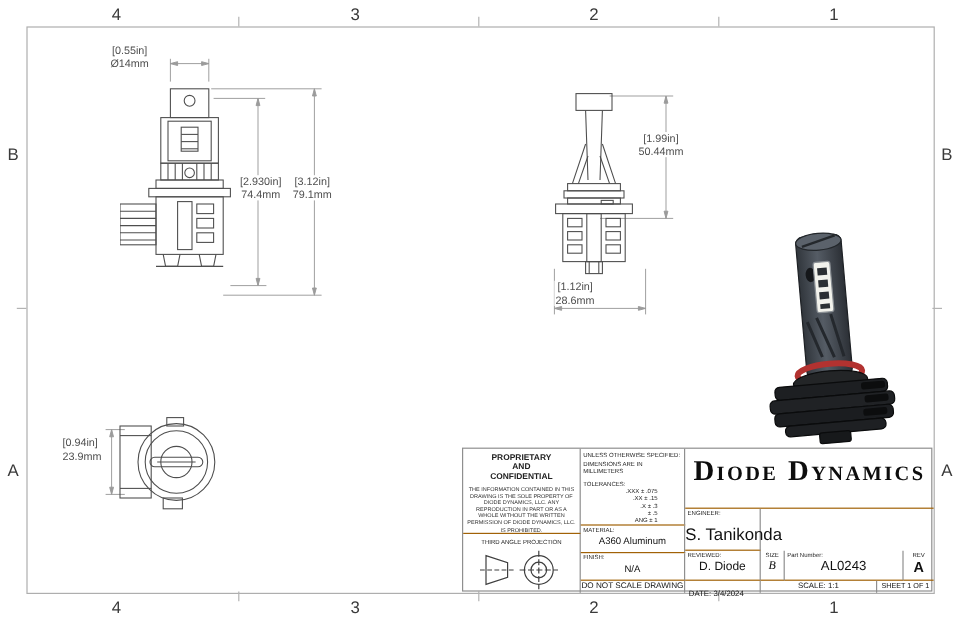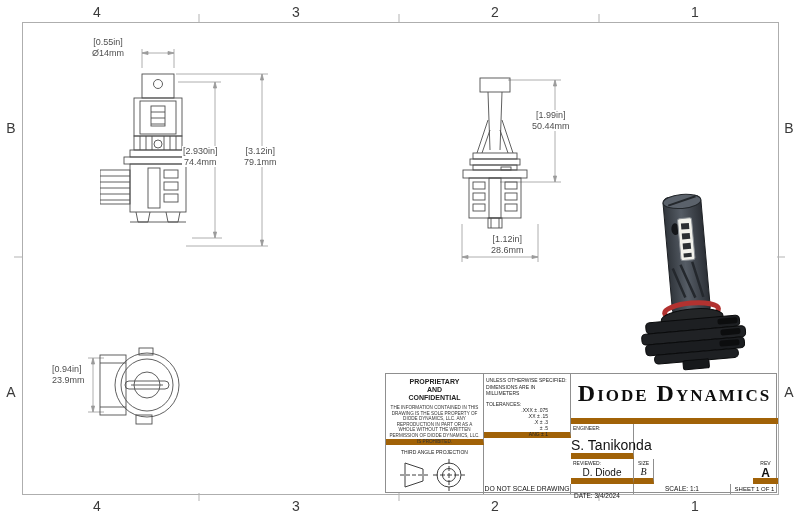--- a/index.html
+++ b/index.html
@@ -8,21 +8,21 @@
   .abs{position:absolute;}
   
   #border-rect{left:22px;top:22px;width:755px;height:471px;border:1px solid #aeaeae;}
   .zone{color:#3a3a3a;font-size:14px;width:30px;text-align:center;line-height:16px;}
   
   .dimlbl{color:#4f4f4f;font-size:9px;line-height:10.5px;background:#fff;text-align:center;
           padding:0 1px;white-space:nowrap;}
   
   #tb{left:385px;top:373px;width:392px;height:120px;border:1px solid #8f8f8f;box-sizing:border-box;}
   .cell{position:absolute;box-sizing:border-box;overflow:visible;}
-  .bR{border-right:1px solid #8f8f8f;} .bB{border-bottom:6px solid #a16207;}
+  .bR{border-right:1px solid #8f8f8f;} .bB{border-bottom:1px solid #a16207;}
   .lbl{font-size:5px;color:#222;line-height:6px;display:block;text-align:left;padding:1px 0 0 2px;}
   .val{display:block;text-align:center;color:#111;}
   .prop-head{font-size:7px;font-weight:bold;text-align:center;line-height:8px;display:block;}
   .prop-body{font-size:4.6px;line-height:5.6px;text-align:center;display:block;margin-top:3px;color:#333;}
   .tol-line{font-size:5px;line-height:6px;text-align:right;width:46px;margin-left:18px;display:block;color:#222;}
   .note-line{font-size:5px;line-height:6.5px;display:block;color:#222;padding-left:2px;}
   #logo-name{font-family:"Liberation Serif",serif;font-variant:small-caps;font-weight:600;
              font-size:24px;letter-spacing:2px;text-align:center;display:block;margin-top:6px;color:#0d0d0d;}
   #logo-sub{font-size:11px;letter-spacing:5.5px;text-align:center;display:block;margin-top:-1px;
             color:#1a1a1a;font-weight:500;}
@@ -197,33 +197,33 @@
     <rect x="86" y="129" width="20" height="6" rx="2" fill="#0c0d0e"></rect>
     <rect x="88" y="140" width="20" height="6" rx="2" fill="#0c0d0e"></rect>
     <rect x="86" y="151" width="20" height="6" rx="2" fill="#0c0d0e"></rect>
     <rect x="48" y="168" width="26" height="9" rx="2" fill="#17191b" stroke="#0a0b0c"></rect>
   </svg>
 
   <div class="abs dimlbl" style="left:91px;top:37px;text-align:center;">
     <span style="display:block">[0.55in]</span>
     <span style="display:block">Ø14mm</span>
   </div>
-  <div class="abs dimlbl" style="left:182px;top:146px;">
+  <div class="abs dimlbl" style="left:199px;top:146px;">
     <span style="display:block">[2.930in]</span>
     <span style="display:block">74.4mm</span>
   </div>
   <div class="abs dimlbl" style="left:243px;top:146px;">
     <span style="display:block">[3.12in]</span>
     <span style="display:block">79.1mm</span>
   </div>
   <div class="abs dimlbl" style="left:531px;top:110px;">
     <span style="display:block">[1.99in]</span>
     <span style="display:block">50.44mm</span>
   </div>
-  <div class="abs dimlbl" style="left:490px;top:234px;">
+  <div class="abs dimlbl" style="left:462px;top:234px;">
     <span style="display:block">[1.12in]</span>
     <span style="display:block">28.6mm</span>
   </div>
   <div class="abs dimlbl" style="left:51px;top:364px;text-align:left;">
     <span style="display:block">[0.94in]</span>
     <span style="display:block">23.9mm</span>
   </div>
 
   <div class="abs" id="tb">
 
@@ -250,21 +250,29 @@
       <span class="note-line">UNLESS OTHERWISE SPECIFIED:</span>
       <span class="note-line">DIMENSIONS ARE IN MILLIMETERS</span>
       <span class="note-line" style="margin-top:4px;">TOLERANCES:</span>
       <span class="tol-line">.XXX ± .075</span>
       <span class="tol-line">.XX ± .15</span>
       <span class="tol-line">.X ± .3</span>
       <span class="tol-line">± .5</span>
       <span class="tol-line">ANG ± 1</span>
     </div>
 
-
+    <div class="cell bR bB" style="left:98px;top:64px;width:87px;height:23px;">
+      <span class="lbl">MATERIAL:</span>
+      <span class="val" style="font-size:8px;margin-top:1px;">A360 Aluminum</span>
+    </div>
+
+    <div class="cell bR bB" style="left:98px;top:87px;width:87px;height:23px;">
+      <span class="lbl">FINISH:</span>
+      <span class="val" style="font-size:8px;margin-top:2px;">N/A</span>
+    </div>
 
     <div class="cell bR" style="left:98px;top:110px;width:87px;height:10px;">
       <span class="rowtxt" style="display:block;text-align:center;font-size:6.8px;">DO NOT SCALE DRAWING</span>
     </div>
 
     <div class="cell bB" style="left:185px;top:0;width:207px;height:50px;">
       <span id="logo-name">Diode Dynamics</span>
     </div>
 
     <div class="cell bR bB" style="left:185px;top:50px;width:63px;height:35px;">
@@ -276,20 +284,24 @@
     <div class="cell bR bB" style="left:185px;top:85px;width:63px;height:25px;">
       <span class="lbl">REVIEWED:</span>
       <span class="val" style="font-size:10px;margin-top:1px;">D. Diode</span>
     </div>
 
     <div class="cell bR bB" style="left:248px;top:85px;width:20px;height:25px;">
       <span class="lbl" style="text-align:center;padding-left:0;">SIZE</span>
       <span class="val" style="font-size:10px;font-style:italic;font-family:'Liberation Serif',serif;">B</span>
     </div>
 
+    <div class="cell bR bB" style="left:268px;top:85px;width:99px;height:25px;">
+      <span class="lbl">Part Number:</span>
+      <span class="val" style="font-size:11px;">AL0243</span>
+    </div>
 
     <div class="cell bB" style="left:367px;top:85px;width:25px;height:25px;">
       <span class="lbl" style="text-align:center;padding-left:0;">REV</span>
       <span class="val" style="font-size:12px;font-weight:bold;">A</span>
     </div>
 
     <div class="cell bR" style="left:185px;top:110px;width:63px;height:10px;">
       <span class="rowtxt" style="padding-left:3px;">
         <span>DATE:</span>
         <span>3/4/2024</span>

